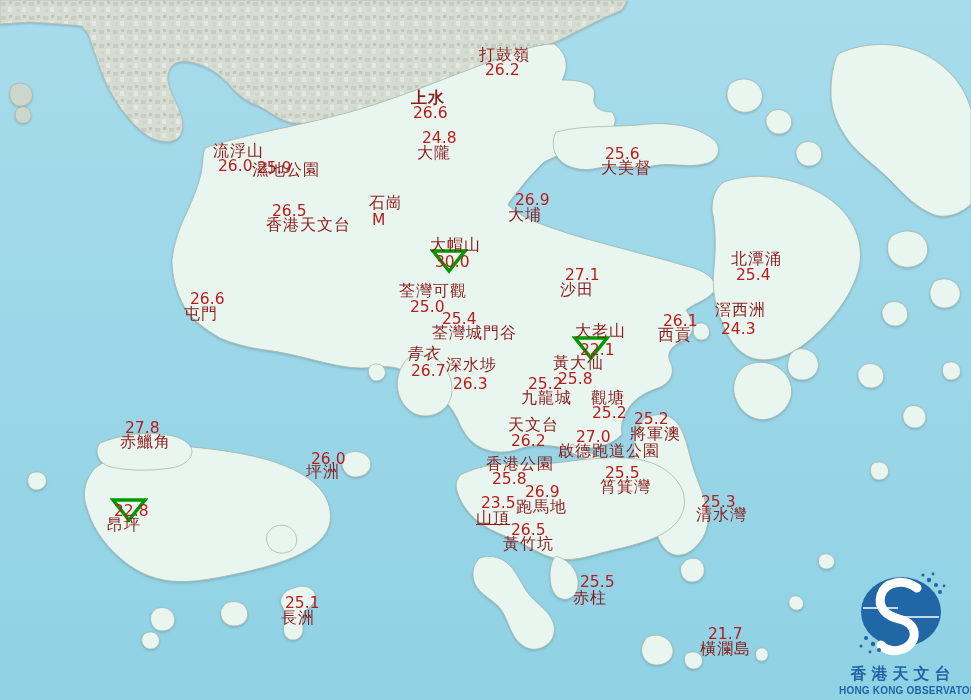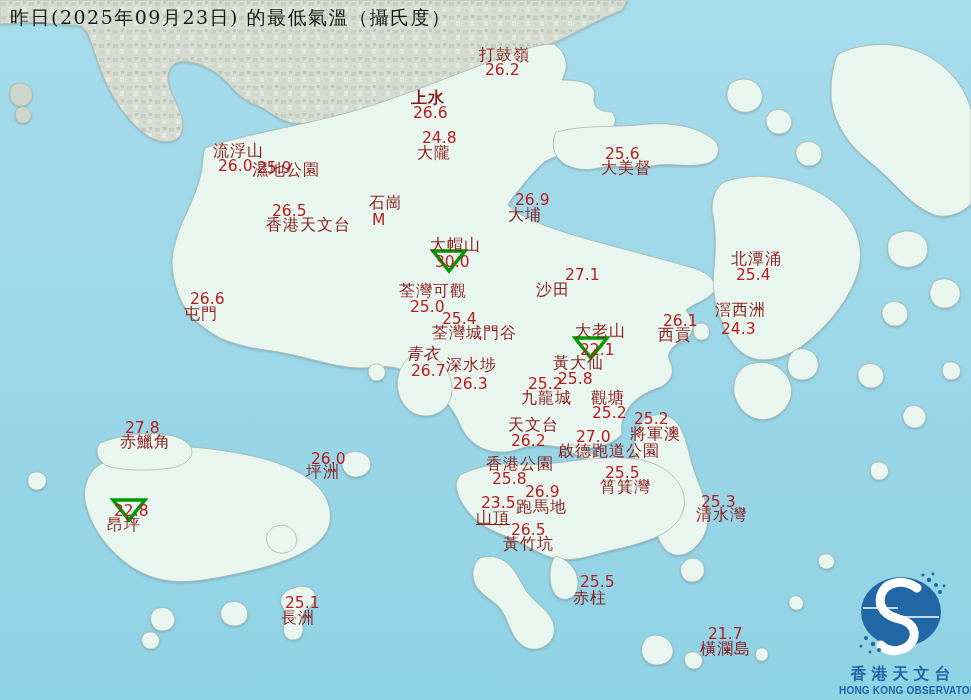--- a/index.html
+++ b/index.html
@@ -166,21 +166,20 @@
         C490,598 480,594 475,584 C471,574 473,564 480,558 Z"></path>
       <path class="land" d="M686,560 C694,556 702,559 704,567 C706,575 700,582 692,582 C684,582 679,574 681,566 Z"></path>
       <path class="land" d="M646,638 C656,632 668,636 672,646 C676,656 668,665 656,665 C646,665 640,655 642,646 Z"></path>
       <path class="land" d="M686,654 C692,650 700,652 702,658 C704,664 699,670 692,669 C686,668 682,660 686,654 Z"></path>
       <path class="land" d="M757,650 C761,646 767,648 768,653 C769,658 765,662 760,661 C756,660 754,654 757,650 Z"></path>
       <path class="land" d="M820,556 C825,552 832,554 834,559 C836,564 832,569 826,569 C820,569 816,562 820,556 Z"></path>
       <path class="land" d="M790,598 C795,594 801,596 803,601 C805,606 801,611 795,610 C790,609 787,603 790,598 Z"></path>
     </g>
   </svg>
 
-  <div class="map-title">昨日(2025年09月23日) 的最低氣溫（攝氏度）</div>
 
   <div class="stations-layer">
       <div class="st-value" style="left: 485px; top: 63px;">26.2</div>
       <div class="st-name" style="left: 479px; top: 47px;">打鼓嶺</div>
       <div class="st-value" style="left: 413px; top: 106px;">26.6</div>
       <div class="st-name" style="left: 411px; top: 90px; font-weight: bold;">上水</div>
       <div class="st-value" style="left: 422px; top: 131px;">24.8</div>
       <div class="st-name" style="left: 417px; top: 145px;">大隴</div>
       <div class="st-value" style="left: 218px; top: 159px;">26.0</div>
       <div class="st-name" style="left: 213px; top: 143px;">流浮山</div>
@@ -195,21 +194,21 @@
       <div class="st-value" style="left: 372px; top: 213px;">M</div>
       <div class="st-name" style="left: 369px; top: 195px;">石崗</div>
       <svg width="38" height="26" viewBox="0 0 38 26" class="st-marker" style="left: 430px; top: 248px;">
         <polygon points="3,3 35,3 19,23" fill="none" stroke="#009900" stroke-width="3.5"></polygon>
       </svg>
       <div class="st-value" style="left: 435px; top: 255px;">30.0</div>
       <div class="st-name" style="left: 430px; top: 237px;">大帽山</div>
       <div class="st-value" style="left: 736px; top: 268px;">25.4</div>
       <div class="st-name" style="left: 731px; top: 251px;">北潭涌</div>
       <div class="st-value" style="left: 565px; top: 268px;">27.1</div>
-      <div class="st-name" style="left: 536px; top: 282px;">沙田</div>
+      <div class="st-name" style="left: 560px; top: 282px;">沙田</div>
       <div class="st-value" style="left: 410px; top: 300px;">25.0</div>
       <div class="st-name" style="left: 399px; top: 283px;">荃灣可觀</div>
       <div class="st-value" style="left: 721px; top: 322px;">24.3</div>
       <div class="st-name" style="left: 715px; top: 302px;">滘西洲</div>
       <div class="st-value" style="left: 190px; top: 292px;">26.6</div>
       <div class="st-name" style="left: 184px; top: 306px;">屯門</div>
       <div class="st-value" style="left: 663px; top: 314px;">26.1</div>
       <div class="st-name" style="left: 658px; top: 327px;">西貢</div>
       <div class="st-value" style="left: 442px; top: 312px;">25.4</div>
       <div class="st-name" style="left: 432px; top: 325px;">荃灣城門谷</div>

